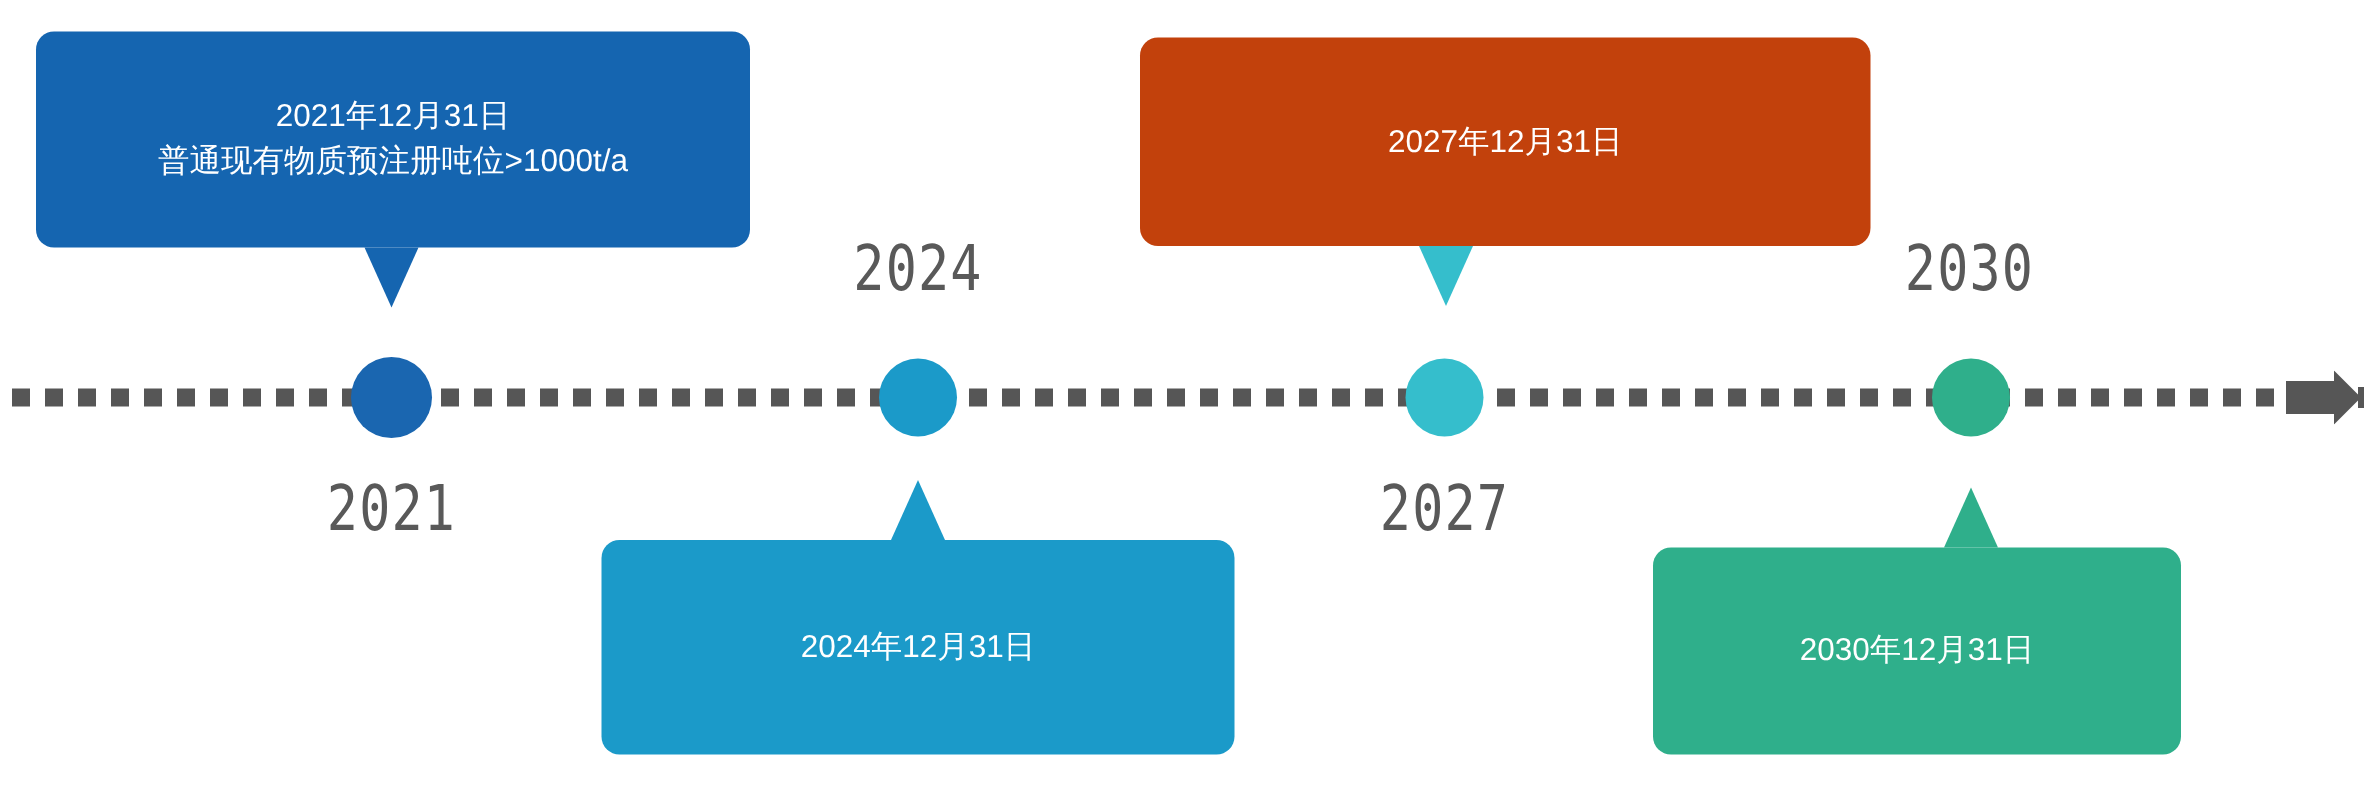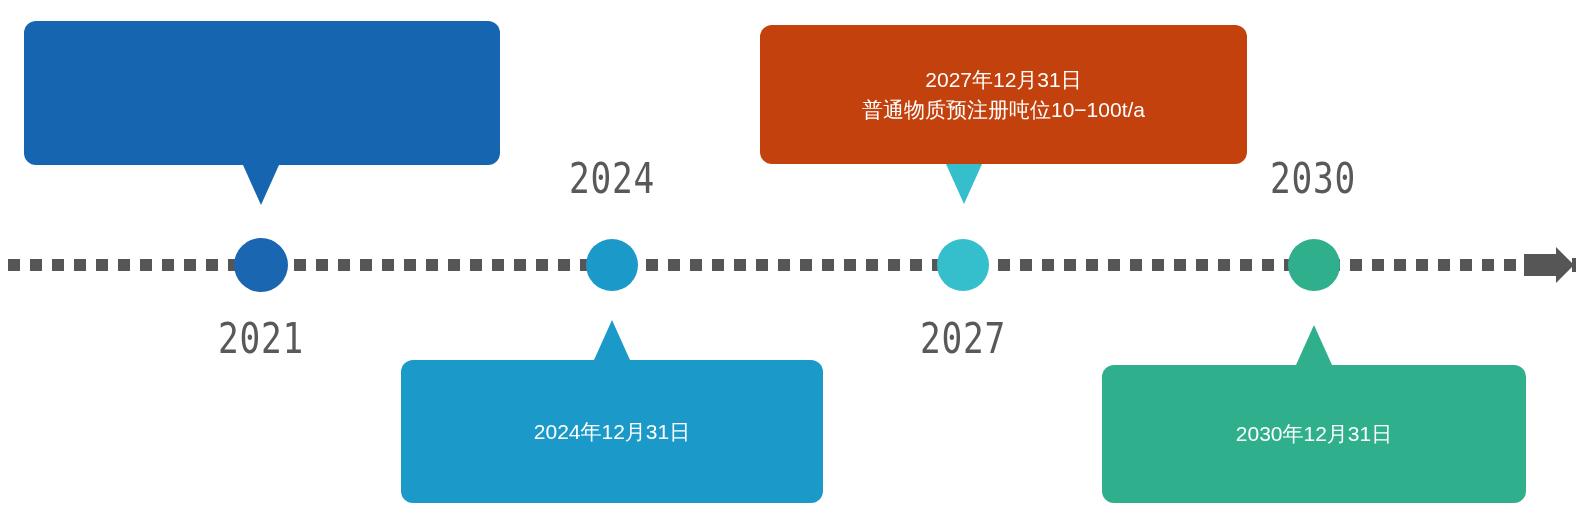--- a/index.html
+++ b/index.html
@@ -101,47 +101,48 @@
 <div id="stage">
 
   <div class="axis-line"></div>
   <svg class="axis-arrow" viewBox="0 0 52 36">
     <polygon points="0,7 32,7 32,0 50,18 32,36 32,29 0,29" fill="#565656"></polygon>
     <rect x="48" y="11" width="4" height="14" fill="#565656"></rect>
   </svg>
 
   <div class="callout" style="left:24px; top:21px;">
     <div class="callout-box" style="width:476px; height:144px; background:#1565B0;">
+      <div class="callout-line">2021年12月31日</div>
+      <div class="callout-line">普通现有物质预注册吨位&gt;1000t/a</div>
     </div>
     <div class="callout-tail tail-down" style="left:219px; top:144px; border-top:40px solid #1565B0;"></div>
   </div>
   <div class="dot" style="left:234px; top:238px; width:54px; height:54px; background:#1A66B0;"></div>
   <div class="year-label" style="left:201px; top:318px; width:120px;">2021</div>
 
   <div class="year-label" style="left:552px; top:158px; width:120px;">2024</div>
   <div class="dot" style="left:586px; top:239px; width:52px; height:52px; background:#1B9AC9;"></div>
   <div class="callout" style="left:401px; top:360px;">
     <div class="callout-tail tail-up" style="left:193px; top:-40px; border-bottom:40px solid #1B9AC9;"></div>
     <div class="callout-box" style="width:422px; height:143px; background:#1B9AC9;">
       <div class="callout-line">2024年12月31日</div>
     </div>
   </div>
 
   <div class="callout" style="left:760px; top:25px;">
     <div class="callout-box" style="width:487px; height:139px; background:#c2410c;">
       <div class="callout-line">2027年12月31日</div>
-      <div class="callout-line">普通物质预注册吨位10−100t/a</div>
     </div>
     <div class="callout-tail tail-down" style="left:186px; top:139px; border-top:40px solid #35BECC;"></div>
   </div>
   <div class="dot" style="left:937px; top:239px; width:52px; height:52px; background:#35BECC;"></div>
   <div class="year-label" style="left:903px; top:318px; width:120px;">2027</div>
 
   <div class="year-label" style="left:1253px; top:158px; width:120px;">2030</div>
   <div class="dot" style="left:1288px; top:239px; width:52px; height:52px; background:#2FAF8B;"></div>
   <div class="callout" style="left:1102px; top:365px;">
     <div class="callout-tail tail-up" style="left:194px; top:-40px; border-bottom:40px solid #2FAF8B;"></div>
-    <div class="callout-box" style="width:424px; height:138px; background:#2FAF8B;">
+    <div class="callout-box" style="width:352px; height:138px; background:#2FAF8B;">
       <div class="callout-line">2030年12月31日</div>
     </div>
   </div>
 
 </div>
 
 </body></html>

